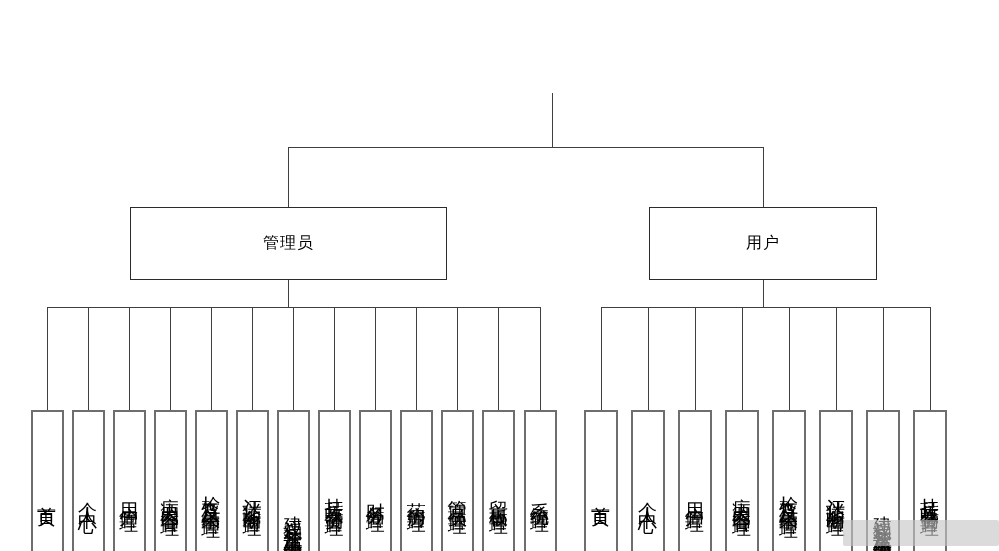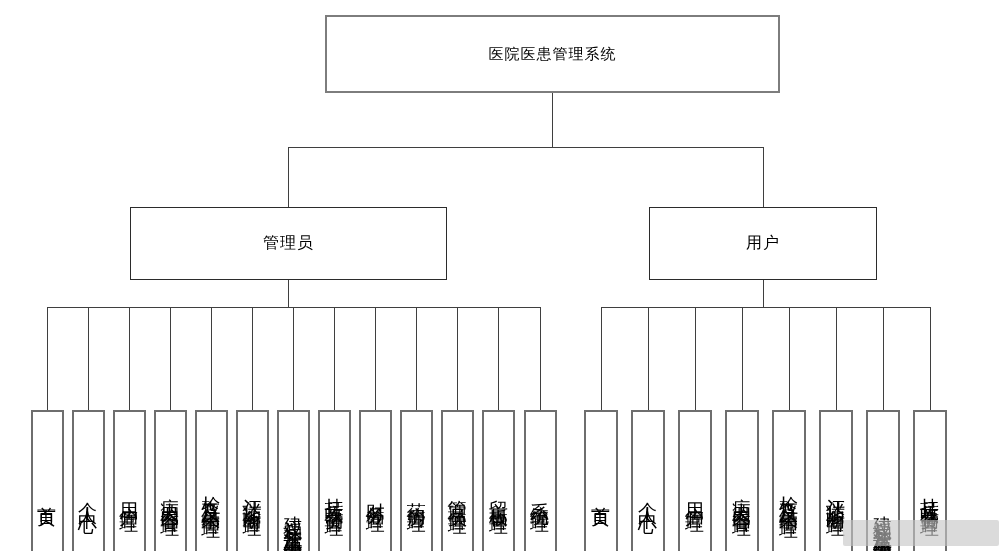--- a/index.html
+++ b/index.html
@@ -103,21 +103,20 @@
       <line x1="601" y1="307" x2="601" y2="410" stroke="#3f3f3f" stroke-width="1" shape-rendering="crispEdges"></line>
       <line x1="648" y1="307" x2="648" y2="410" stroke="#3f3f3f" stroke-width="1" shape-rendering="crispEdges"></line>
       <line x1="695" y1="307" x2="695" y2="410" stroke="#3f3f3f" stroke-width="1" shape-rendering="crispEdges"></line>
       <line x1="742" y1="307" x2="742" y2="410" stroke="#3f3f3f" stroke-width="1" shape-rendering="crispEdges"></line>
       <line x1="789" y1="307" x2="789" y2="410" stroke="#3f3f3f" stroke-width="1" shape-rendering="crispEdges"></line>
       <line x1="836" y1="307" x2="836" y2="410" stroke="#3f3f3f" stroke-width="1" shape-rendering="crispEdges"></line>
       <line x1="883" y1="307" x2="883" y2="410" stroke="#3f3f3f" stroke-width="1" shape-rendering="crispEdges"></line>
       <line x1="930" y1="307" x2="930" y2="410" stroke="#3f3f3f" stroke-width="1" shape-rendering="crispEdges"></line>
     </svg>
 
-  <div class="box root">医院医患管理系统</div>
 
   <div class="box branch" id="branch-admin">管理员</div>
 
   <div class="box branch" id="branch-user">用户</div>
 
   <div id="leaves">
       <div class="box leaf" style="left: 30.5px; width: 33px; height: 170px;">
         <span class="vtext">首页</span>
       </div>
       <div class="box leaf" style="left: 71.5833px; width: 33px; height: 170px;">

